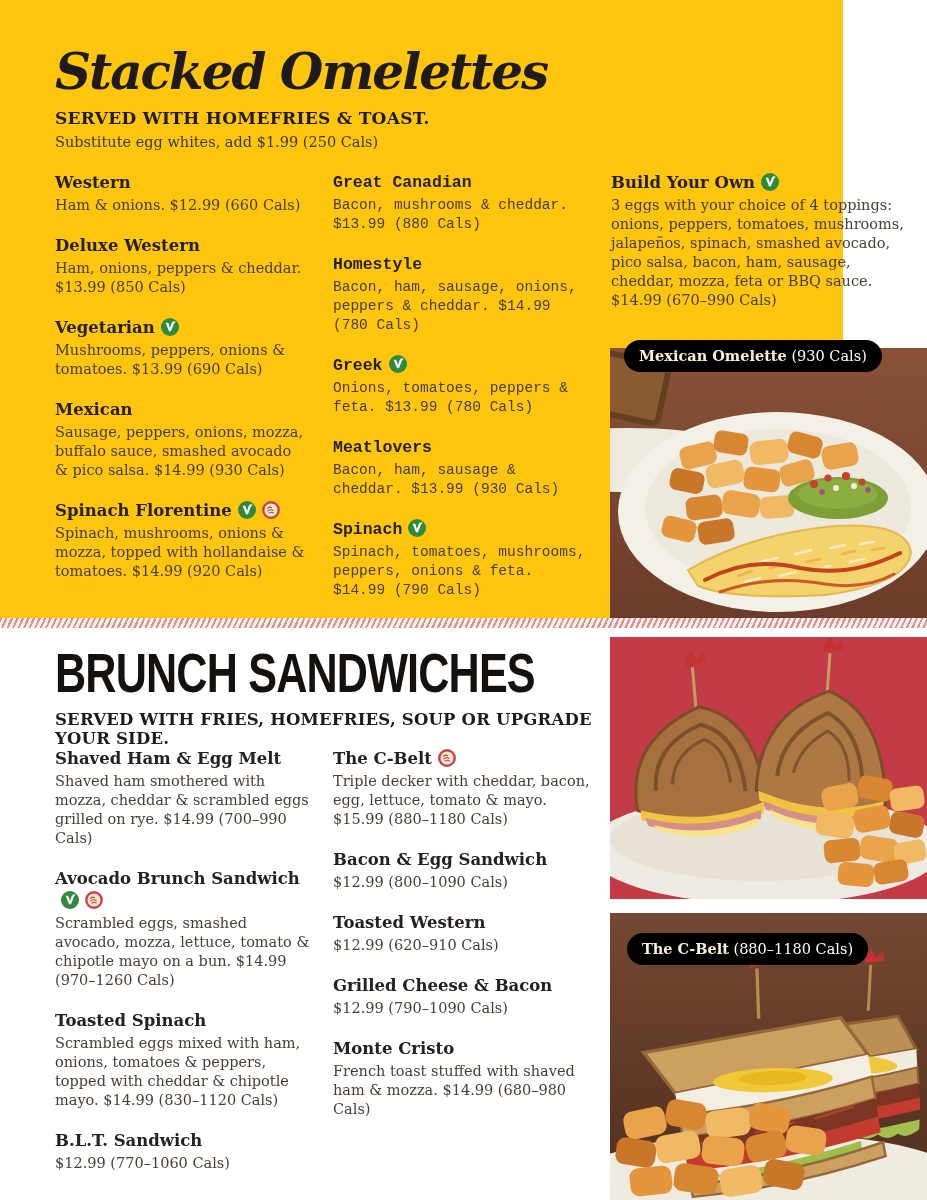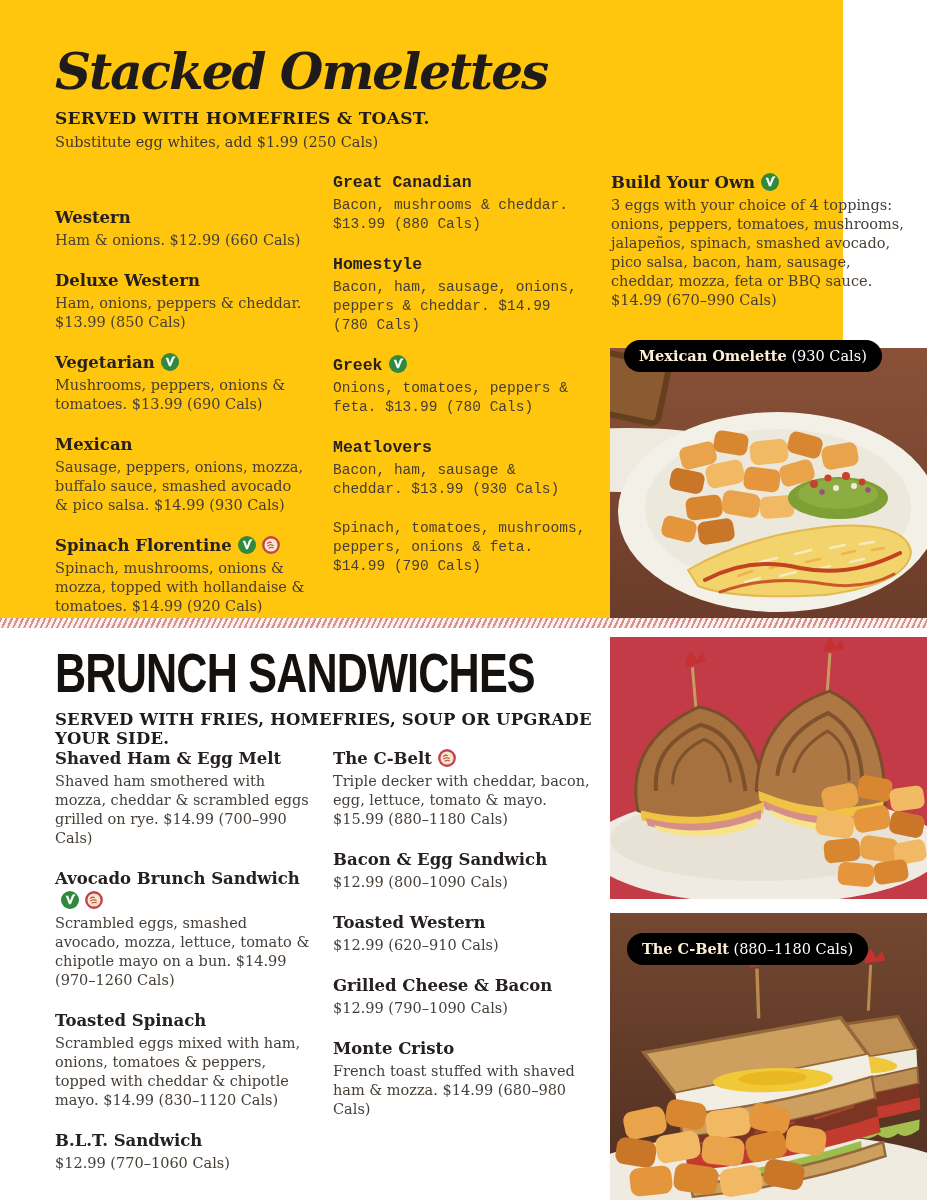--- a/index.html
+++ b/index.html
@@ -18,21 +18,21 @@
   .om-title {
     margin:0; font-family:"DejaVu Serif", serif; font-style:italic; font-weight:700;
     font-size:50px; line-height:56px; letter-spacing:-2px; color:#1F1B1A;
   }
   .om-sub {
     margin:8px 0 0 0; font-size:17px; font-weight:700; letter-spacing:.3px; color:#1F1B1A;
   }
   .om-note { margin:6px 0 0 0; font-size:14.5px; color:#3E3832; }
 
   .menu-col { position:absolute; top:172px; }
-  .col-om-1 { left:55px;  width:252px;margin-top:35px; }
+  .col-om-1 { left:55px;  width:252px; }
   .col-om-2 { left:333px; width:258px;font-family:Liberation Mono, monospace; }
   .col-om-3 { left:611px; width:294px; }
 
   .menu-item { margin:0 0 20px 0; }
   .item-name {
     margin:0; font-size:16.5px; line-height:22px; font-weight:700; color:#262120;
   }
   .item-desc {
     margin:2px 0 0 0; font-size:14.5px; line-height:19px; color:#463E37;
   }
@@ -136,20 +136,25 @@
                 <path d="M5.2 5.3 L8.9 14.6 L11 14.6 L14.8 5.3 L12 5.3 L10 11 L8 5.3 Z" fill="#fff"></path>
                 <path d="M12.6 4.2 q2.6 -1.4 3.6 0.2 q-1.2 2 -3.6 1.4 Z" fill="#fff"></path>
               </svg></span></h3>
           <p class="item-desc">Onions, tomatoes, peppers &amp; feta. $13.99 (780 Cals)</p>
         </div>
         <div class="menu-item">
           <h3 class="item-name">Meatlovers</h3>
           <p class="item-desc">Bacon, ham, sausage &amp; cheddar. $13.99 (930 Cals)</p>
         </div>
         <div class="menu-item">
+          <h3 class="item-name">Spinach<span class="mi-icon"><svg viewBox="0 0 20 20">
+                <circle cx="10" cy="10" r="10" fill="#2F8A3D"></circle>
+                <path d="M5.2 5.3 L8.9 14.6 L11 14.6 L14.8 5.3 L12 5.3 L10 11 L8 5.3 Z" fill="#fff"></path>
+                <path d="M12.6 4.2 q2.6 -1.4 3.6 0.2 q-1.2 2 -3.6 1.4 Z" fill="#fff"></path>
+              </svg></span></h3>
           <p class="item-desc">Spinach, tomatoes, mushrooms, peppers, onions &amp; feta. $14.99 (790 Cals)</p>
         </div>
       </div>
     <div class="menu-col col-om-3">
         <div class="menu-item">
           <h3 class="item-name">Build Your Own<span class="mi-icon"><svg viewBox="0 0 20 20">
                 <circle cx="10" cy="10" r="10" fill="#2F8A3D"></circle>
                 <path d="M5.2 5.3 L8.9 14.6 L11 14.6 L14.8 5.3 L12 5.3 L10 11 L8 5.3 Z" fill="#fff"></path>
                 <path d="M12.6 4.2 q2.6 -1.4 3.6 0.2 q-1.2 2 -3.6 1.4 Z" fill="#fff"></path>
               </svg></span></h3>

